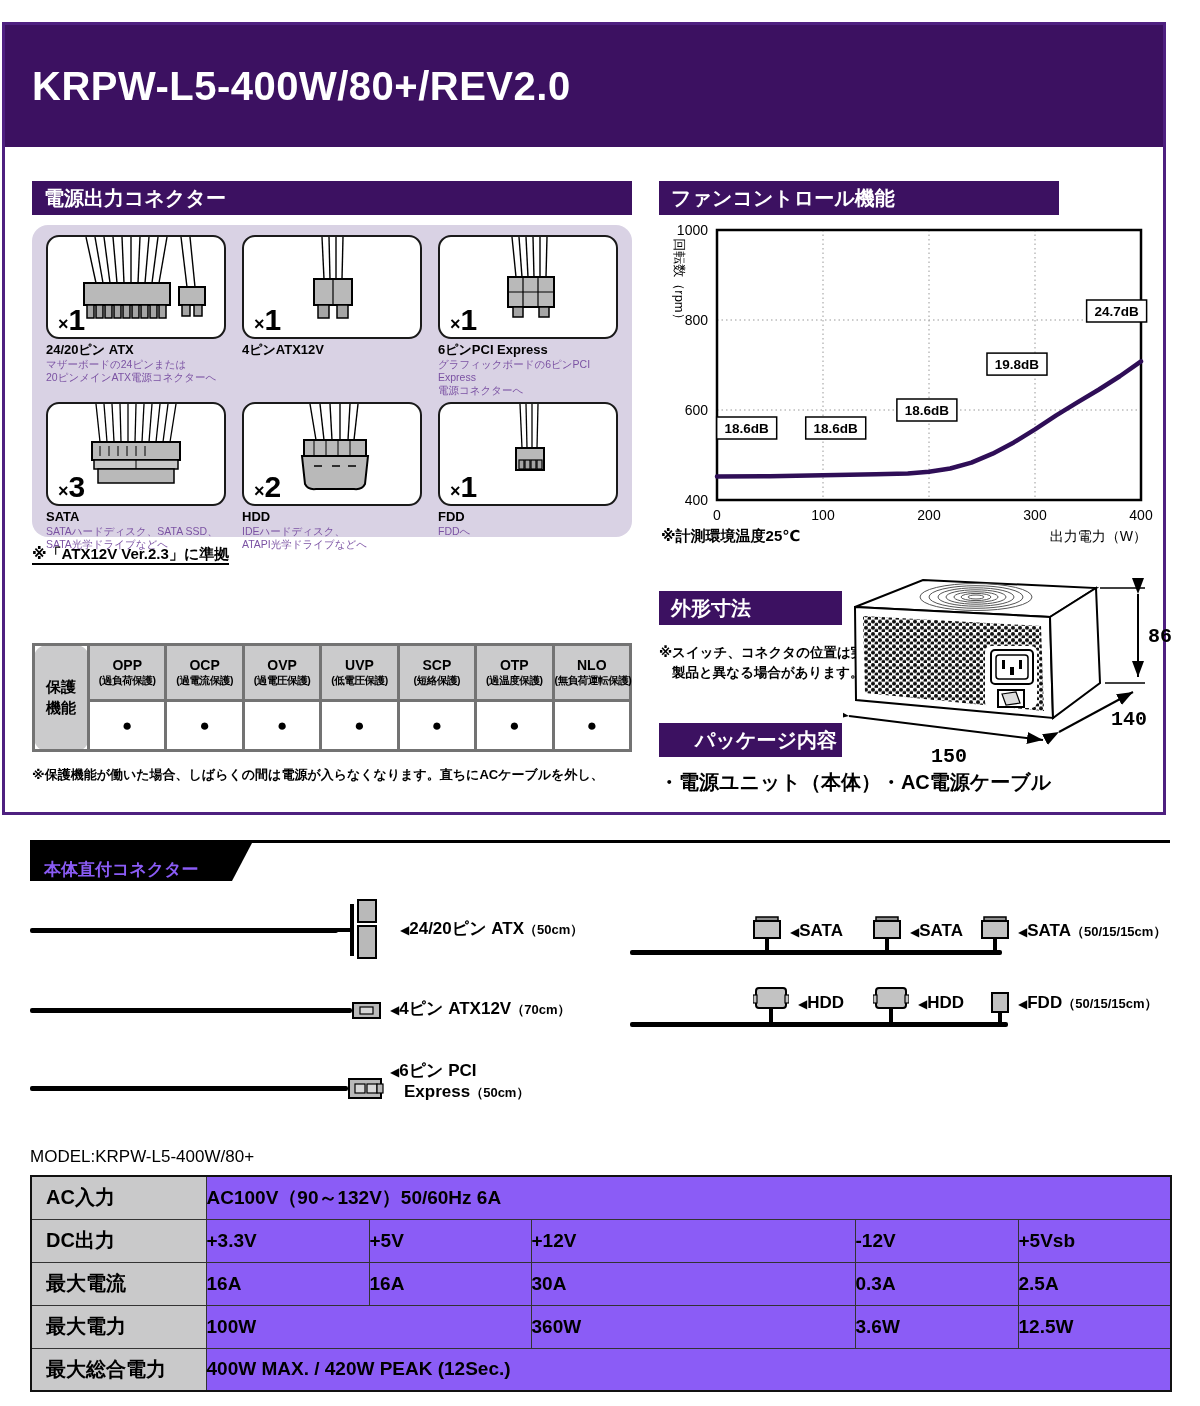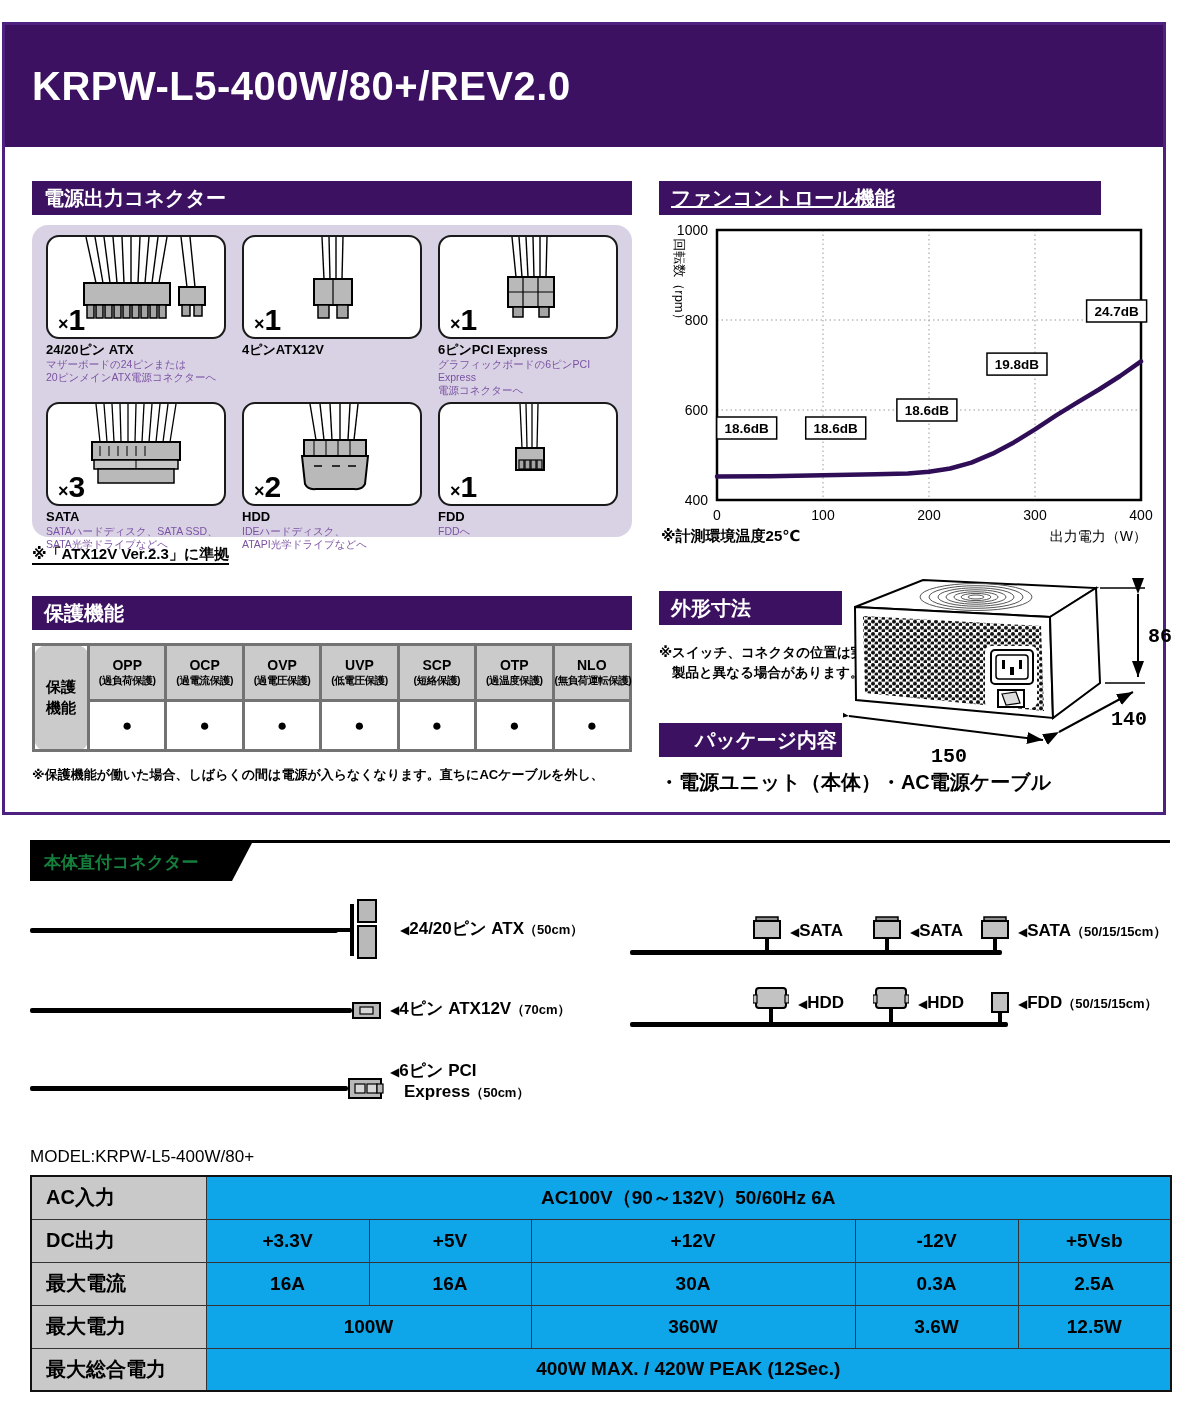--- a/index.html
+++ b/index.html
@@ -10,21 +10,21 @@
   
   .top-box { position:absolute; left:2px; top:22px; width:1164px; height:793px;
              border:3px solid #4e2080; background:#fff; }
   .title-band { position:absolute; left:0; top:0; width:100%; height:122px;
                 background:#3c1161; display:flex; align-items:center; }
   .title-band h1 { color:#fff; font-size:40px; font-weight:bold; letter-spacing:0.5px; padding-left:27px; }
 
   .band { position:absolute; height:34px; background:#3c1161; color:#fff;
           display:flex; align-items:center; font-size:20px; font-weight:bold; padding-left:12px; }
   .band-connectors { left:27px; top:156px; width:600px; }
-  .band-fan        { left:654px; top:156px; width:442px;text-decoration:underline; }
+  .band-fan        { left:654px; top:156px; width:400px; }
   .band-protect    { left:27px; top:571px; width:600px; }
   .band-dim        { left:654px; top:566px; width:183px; }
   .band-package    { left:654px; top:698px; width:183px;padding-left:36px; }
 
   
   .conn-panel { position:absolute; left:27px; top:200px; width:600px; height:312px;
                 background:#d9d2e4; border-radius:16px; padding:10px 14px;
                 display:grid; grid-template-columns:repeat(3,180px); grid-column-gap:16px; grid-row-gap:6px; }
   .conn-cell { width:180px; }
   .conn-card { position:relative; width:180px; height:104px; background:#fff;
@@ -61,34 +61,34 @@
 
   
   .dim-note { position:absolute; left:654px; top:618px; font-size:13.5px; font-weight:bold; line-height:1.45; }
   .dim-note .l2 { margin-left:13px; }
   .psu-wrap { position:absolute; left:838px; top:545px; width:330px; height:210px;font-family:Liberation Mono, monospace; }
   .pkg-text { position:absolute; left:654px; top:744px; font-size:20px; font-weight:bold; }
 
   
   .attached-head { position:absolute; left:30px; top:840px; width:1140px; height:41px; border-top:3px solid #000; }
   .attached-flag { position:absolute; left:0; top:0; width:222px; height:38px; background:#000;
-                   color:#15803d; font-size:17px; font-weight:bold; display:flex; align-items:center; padding-left:14px;
+                   color:#8b5cf6; font-size:17px; font-weight:bold; display:flex; align-items:flex-end; padding-left:14px;
                    clip-path:polygon(0 0, 100% 0, calc(100% - 20px) 100%, 0 100%); }
 
   .cable-line { position:absolute; height:5px; background:#000; border-radius:2px; }
   .cable-label { position:absolute; font-weight:bold; font-size:17px; white-space:nowrap; line-height:1.25; }
   .cable-label .tri { font-size:12px; }
   .cable-label .len { font-size:13px; }
   .conn-glyph { position:absolute; }
 
   .model-line { position:absolute; left:30px; top:1147px; font-size:17px; }
 
   
   .spec-table { position:absolute; left:30px; top:1175px; width:1140px; border-collapse:collapse; table-layout:fixed; }
-  .spec-table td { border:1px solid #333; height:43px; font-size:19px; text-align:center; vertical-align:middle; background:#0ea5e9; }
+  .spec-table td { border:1px solid #333; height:43px; font-size:19px; vertical-align:middle; background:#8b5cf6; }
   .spec-table td.rowhead { background:#c9c9ca; text-align:left; padding-left:14px; font-size:20px; font-weight:bold; }
   .spec-table { border:2px solid #111; }
   .spec-table td.val { font-weight:bold; font-size:19px; }
 </style>
 </head>
 <body>
 
 <div class="page">
 
   <div class="top-box">
@@ -307,23 +307,20 @@
           <rect x="327.98" y="128.1" width="60" height="22" fill="#fff" stroke="#000" stroke-width="1.5"></rect>
           <text x="357.98" y="144.1" text-anchor="middle" class="ann">19.8dB</text>
           <rect x="427.62" y="75" width="60" height="22" fill="#fff" stroke="#000" stroke-width="1.5"></rect>
           <text x="457.62" y="91" text-anchor="middle" class="ann">24.7dB</text>
           <text x="16" y="57" text-anchor="middle" class="axis-label" transform="rotate(90 16 57)">回転数（rpm）</text>
         </svg>
     </div>
     <div class="chart-note">※計測環境温度25℃</div>
     <div class="chart-xlabel">出力電力（W）</div>
 
-    <div class="band band-protect">
-      <span>保護機能</span>
-    </div>
     <table class="prot-table">
       <tbody>
           <tr>
         <td class="pt-side" rowspan="2">保護
 機能</td>
         <th class="pt-head">
               <div class="abbr">OPP</div>
               <div class="jp">(過負荷保護)</div>
             </th>
         <th class="pt-head">

